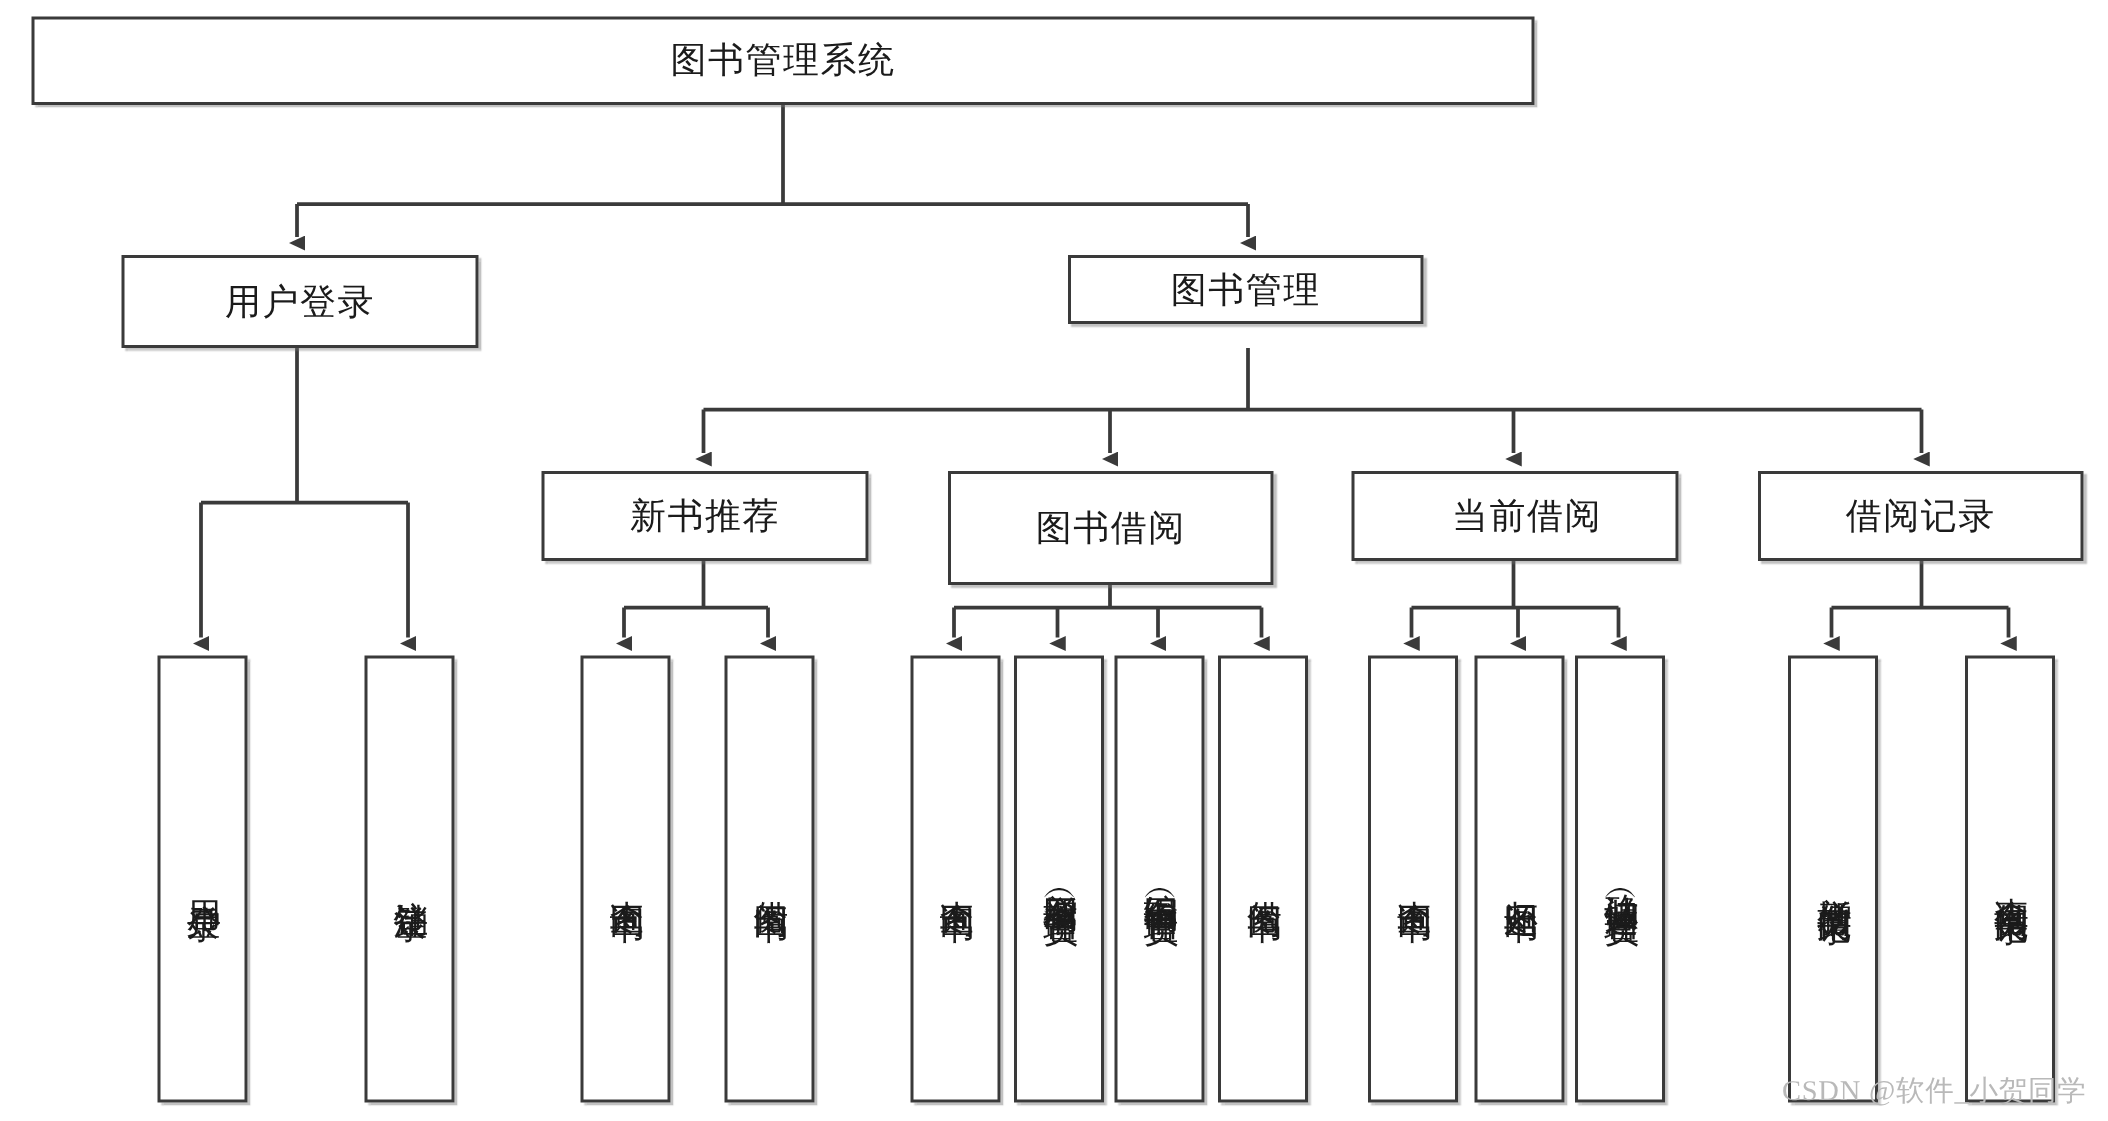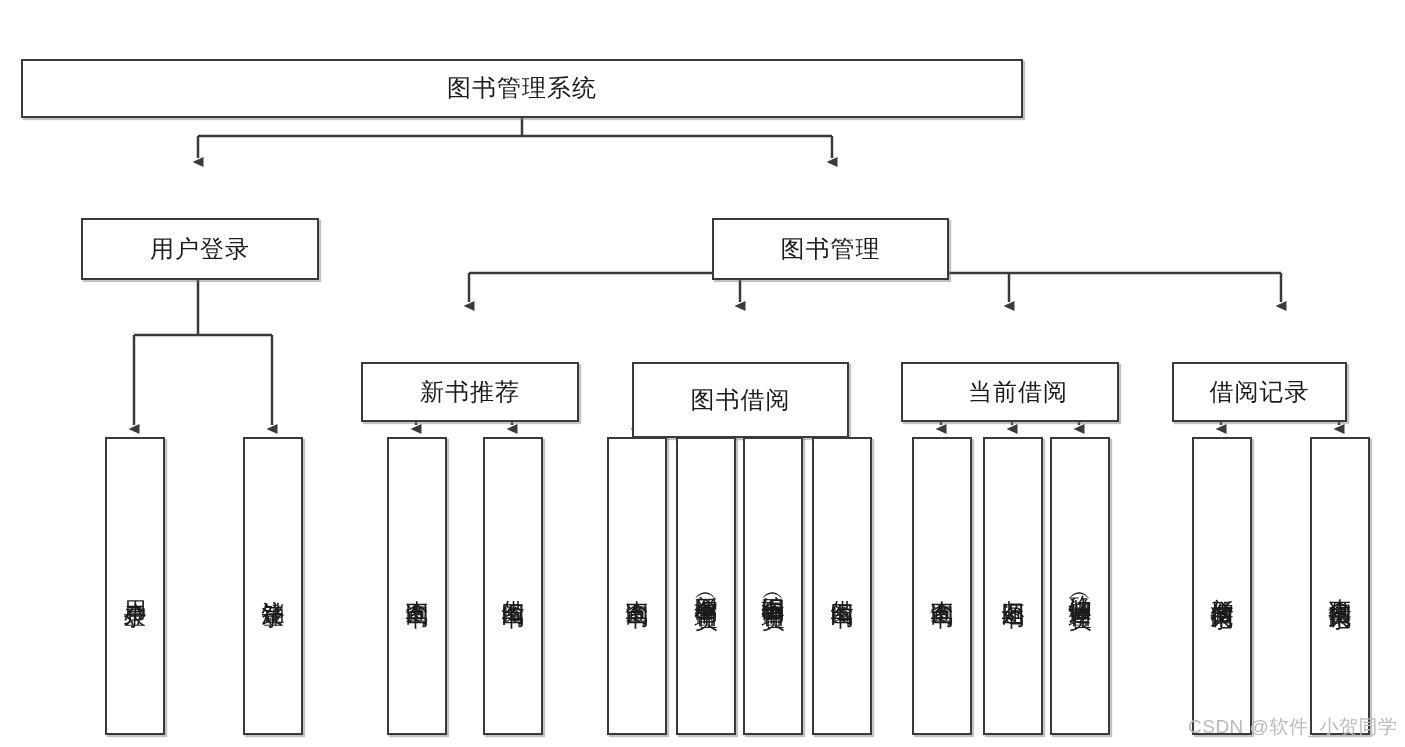--- a/index.html
+++ b/index.html
@@ -33,21 +33,20 @@
     display: flex;
     align-items: center;
     justify-content: center;
     text-align: center;
     box-shadow: 2px 2px 1px rgba(120,120,120,0.45);
   }
   .node.horiz {
     font-size: 24px;
     letter-spacing: 1px;
     line-height: 1.2;
-    margin-top: 48px;
   }
   .node.vert {
     writing-mode: vertical-rl;
     text-orientation: upright;
     font-size: 23px;
     line-height: 1.18;
     letter-spacing: 2px;
     padding: 6px 0;
     white-space: nowrap;
   }
@@ -56,21 +55,21 @@
     text-orientation: upright;
   }
   #watermark {
     position: absolute;
     left: 1188px;
     top: 714px;
     font-size: 19px;
     color: #b9b9b9;
     white-space: nowrap;
     letter-spacing: 0.5px;
-    font-family: Liberation Sans, sans-serif;
+    font-family: Liberation Serif, serif;
   }
 </style>
 </head>
 <body>
 
 <div id="canvas">
 
   <svg id="edges" viewBox="0 0 1405 747">
     <defs>
       <marker id="arrow" markerWidth="10" markerHeight="11" refX="1" refY="5.5" orient="auto" markerUnits="userSpaceOnUse">
@@ -121,34 +120,34 @@
     </g>
   </svg>
 
   <div class="node horiz" style="left:21px; top:11px; width:1002px; height:59px;">
     <span class="label">图书管理系统</span>
   </div>
 
   <div class="node horiz" style="left:81px; top:170px; width:238px; height:62px;">
     <span class="label">用户登录</span>
   </div>
-  <div class="node horiz" style="left:712px; top:170px; width:237px; height:62px;">
+  <div class="node horiz" style="left:712px; top:170px; width:237px; height:46px;">
     <span class="label">图书管理</span>
   </div>
 
   <div class="node horiz" style="left:361px; top:314px; width:218px; height:60px;">
     <span class="label">新书推荐</span>
   </div>
   <div class="node horiz" style="left:632px; top:314px; width:217px; height:76px;">
     <span class="label">图书借阅</span>
   </div>
   <div class="node horiz" style="left:901px; top:314px; width:218px; height:60px;padding-left:16px;">
     <span class="label">当前借阅</span>
   </div>
-  <div class="node horiz" style="left:1172px; top:314px; width:175px; height:60px;">
+  <div class="node horiz" style="left:1172px; top:314px; width:217px; height:60px;">
     <span class="label">借阅记录</span>
   </div>
 
   <div class="node vert" style="left:105px; top:437px; width:60px; height:298px;">
     <span class="label">用户登录</span>
   </div>
   <div class="node vert" style="left:243px; top:437px; width:60px; height:298px;">
     <span class="label">注销登录</span>
   </div>
   <div class="node vert" style="left:387px; top:437px; width:60px; height:298px;">

